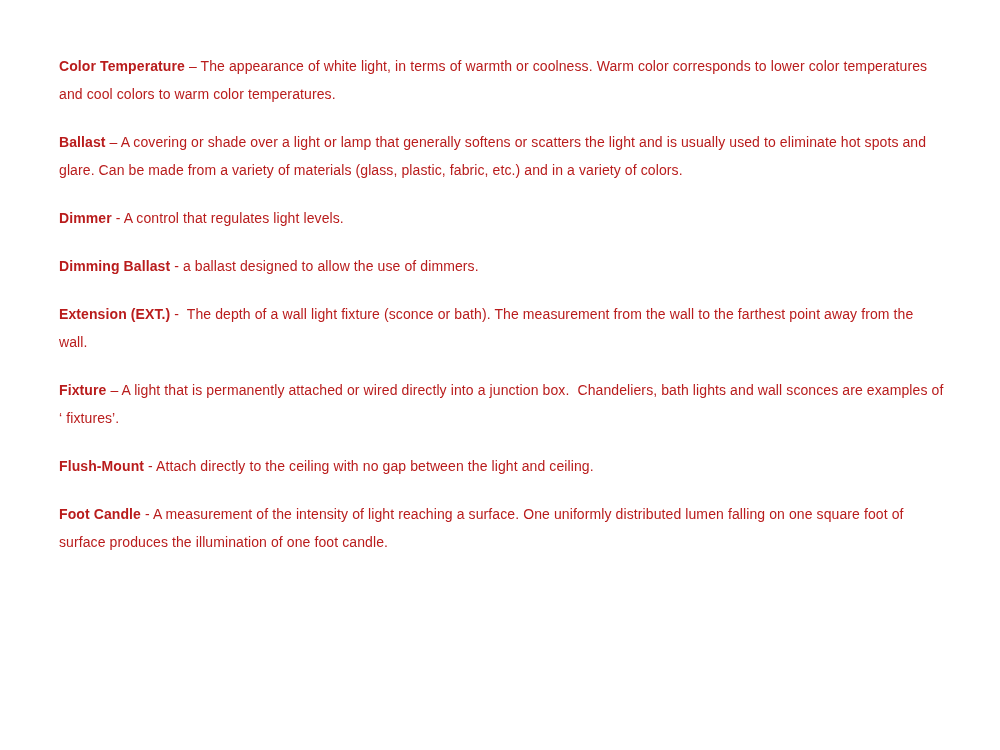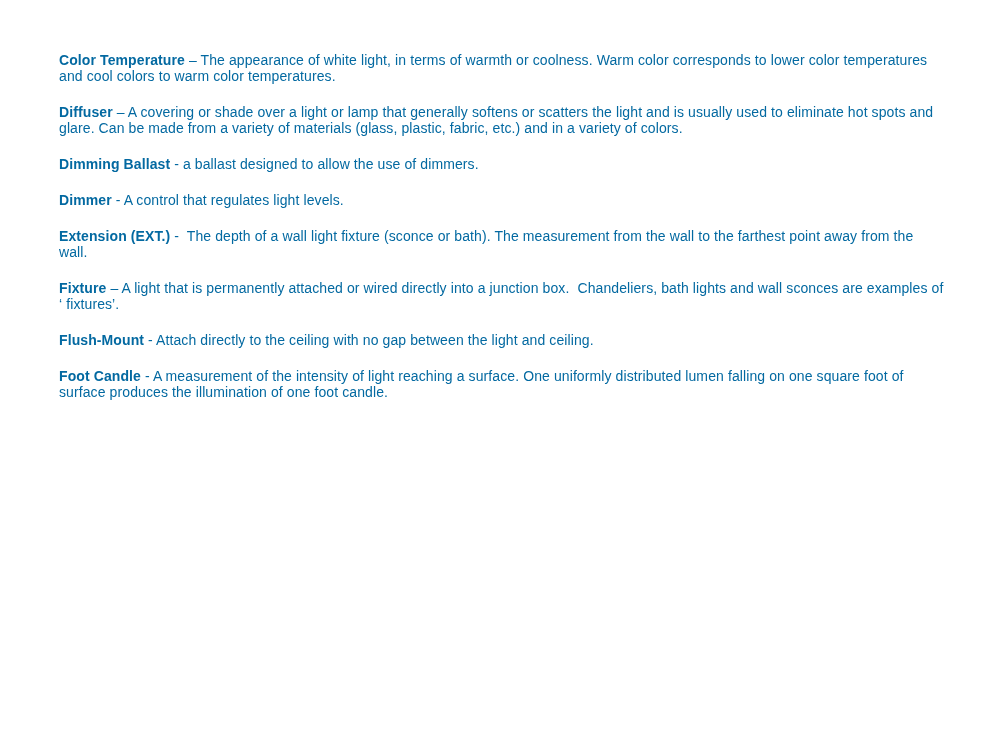--- a/index.html
+++ b/index.html
@@ -20,45 +20,45 @@
     box-sizing: border-box;
   }
   .content {
     box-sizing: border-box;
     padding: 52px 56px 0 59px;
     width: 1000px;
   }
   p.entry {
     margin: 0 0 20px 0;
     font-size: 14px;
-    line-height: 16px;
-    color: #0369a1;
+    line-height: 28px;
+    color: #b91c1c;
     white-space: pre-wrap;
     letter-spacing: 0.1px;
   }
   p.entry .term {
     font-weight: 700;
   }
   p.entry .definition {
     font-weight: 400;
   }
 </style>
 </head>
 <body>
 
 <div class="page">
   <div class="content" id="glossary-content">
   <p class="entry"><strong class="term">Color Temperature</strong><span class="definition"> – The appearance of white light, in terms of warmth or coolness. Warm color corresponds to lower color temperatures and cool colors to warm color temperatures.</span></p>
 
 
-  <p class="entry"><strong class="term">Diffuser</strong><span class="definition"> – A covering or shade over a light or lamp that generally softens or scatters the light and is usually used to eliminate hot spots and glare. Can be made from a variety of materials (glass, plastic, fabric, etc.) and in a variety of colors.</span></p>
+  <p class="entry"><strong class="term">Ballast</strong><span class="definition"> – A covering or shade over a light or lamp that generally softens or scatters the light and is usually used to eliminate hot spots and glare. Can be made from a variety of materials (glass, plastic, fabric, etc.) and in a variety of colors.</span></p>
+
+  <p class="entry"><strong class="term">Dimmer</strong><span class="definition"> - A control that regulates light levels.</span></p>
 
   <p class="entry"><strong class="term">Dimming Ballast</strong><span class="definition"> - a ballast designed to allow the use of dimmers.</span></p>
-
-  <p class="entry"><strong class="term">Dimmer</strong><span class="definition"> - A control that regulates light levels.</span></p>
 
 
   <p class="entry"><strong class="term">Extension (EXT.)</strong><span class="definition"> -  The depth of a wall light fixture (sconce or bath). The measurement from the wall to the farthest point away from the wall.</span></p>
 
 
 
 
   <p class="entry"><strong class="term">Fixture</strong><span class="definition"> – A light that is permanently attached or wired directly into a junction box.  Chandeliers, bath lights and wall sconces are examples of ‘ fixtures’.</span></p>
 
   <p class="entry"><strong class="term">Flush-Mount</strong><span class="definition"> - Attach directly to the ceiling with no gap between the light and ceiling.</span></p>

